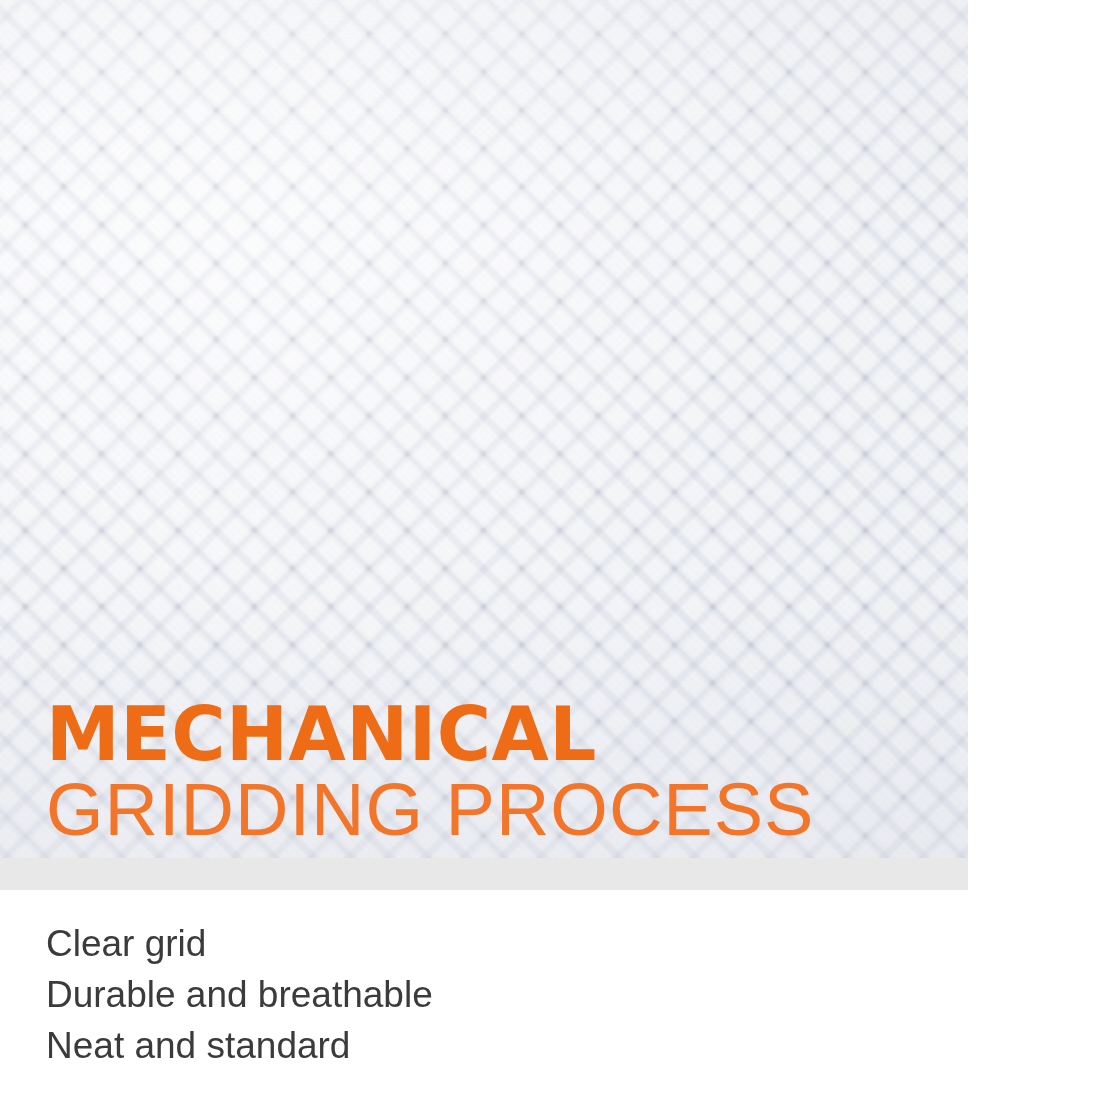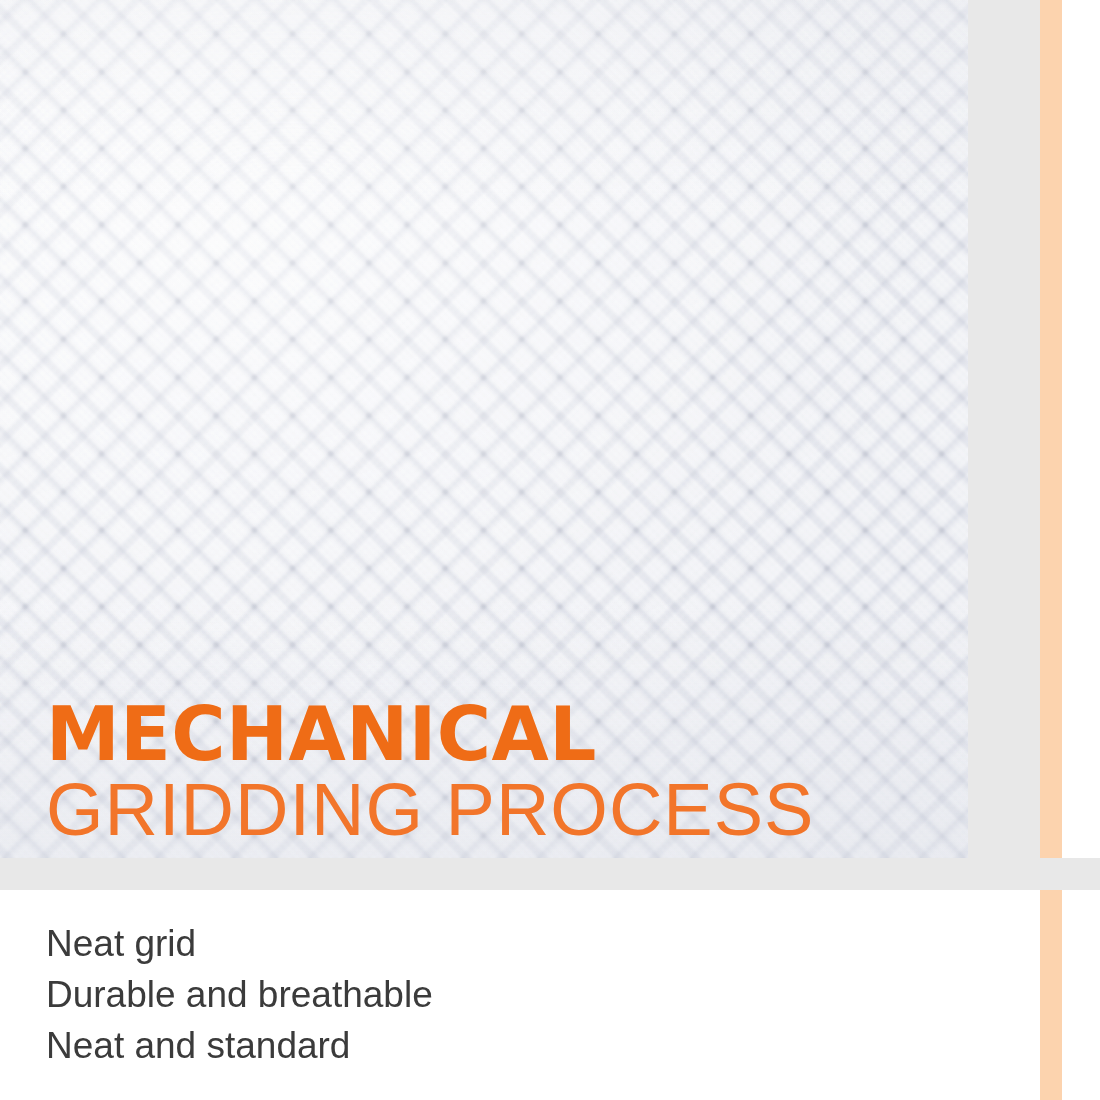--- a/index.html
+++ b/index.html
@@ -6,21 +6,21 @@
     margin: 0;
     padding: 0;
     background: #ffffff;
   }
   body {
     font-family: "Liberation Sans", sans-serif;
   }
 
   .stage {
     position: relative;
-    width: 1100px;
+    width: 968px;
     height: 1100px;
     overflow: hidden;
     background: #f2f2f2;
   }
 
   
   .photo {
     position: absolute;
     left: 0;
     top: 0;
@@ -232,18 +232,18 @@
   <div class="v-line-peach"></div>
   <div class="v-line-right-gap"></div>
 
   <div class="h-line-gray"></div>
   <div class="bottom-panel"></div>
   <div class="bottom-right-fill">
     <div class="peach-seg"></div>
   </div>
 
   <div class="features">
-    <div class="feature-item">Neat grid</div>
+    <div class="feature-item">Clear grid</div>
     <div class="feature-item">Durable and breathable</div>
     <div class="feature-item">Neat and standard</div>
   </div>
 
 </div>
 
 </body></html>

